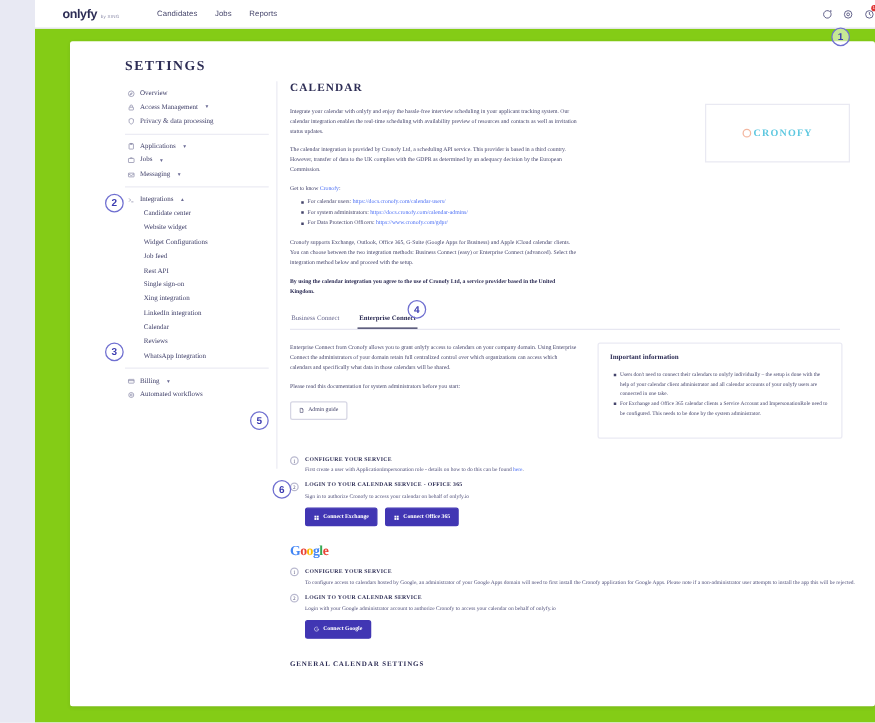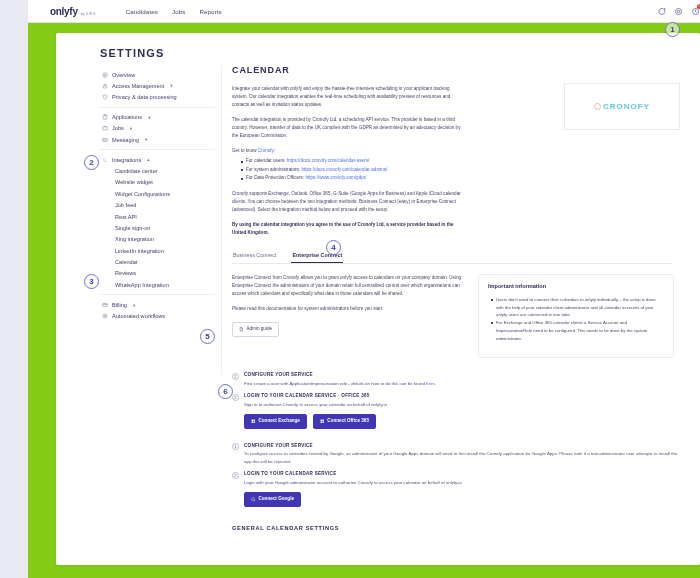--- a/index.html
+++ b/index.html
@@ -57,20 +57,21 @@
 
   
   .card {
     position: absolute;
     top: 33px; left: 28px;
     width: 644px; height: 532px;
     background: #ffffff;
     border-radius: 2px;
     box-shadow: 0 1px 3px rgba(40,40,80,.10);
     overflow: hidden;
+    font-family: Liberation Serif, serif;
   }
   .settings-title {
     position: absolute; top: 14px; left: 44px;
     font-size: 11px; font-weight: bold; color: #2d2d55;
     letter-spacing: 1.2px;
   }
 
   
   .sidebar {
     position: absolute; top: 32px; left: 44px;
@@ -473,20 +474,23 @@
                   <rect x="3" y="13" width="8" height="8"></rect>
                   <rect x="13" y="13" width="8" height="8"></rect>
                 </svg>
             </span>
             <span>Connect Office 365</span>
           </span>
         </div>
       </div>
 
       <div class="provider">
+        <div class="prov-head">
+          <span class="g-logo"><span style="color:#4285F4">G</span><span style="color:#EA4335">o</span><span style="color:#FBBC05">o</span><span style="color:#4285F4">g</span><span style="color:#34A853">l</span><span style="color:#EA4335">e</span></span>
+        </div>
 
         <div class="step">
           <span class="step-num">1</span>
           <div class="step-body">
             <div class="step-title">CONFIGURE YOUR SERVICE</div>
             <div class="step-text">To configure access to calendars hosted by Google, an administrator of your Google Apps domain will need to first install the Cronofy application for Google Apps. Please note if a non-administrator user attempts to install the app this will be rejected.</div>
           </div>
         </div>
 
         <div class="step">

